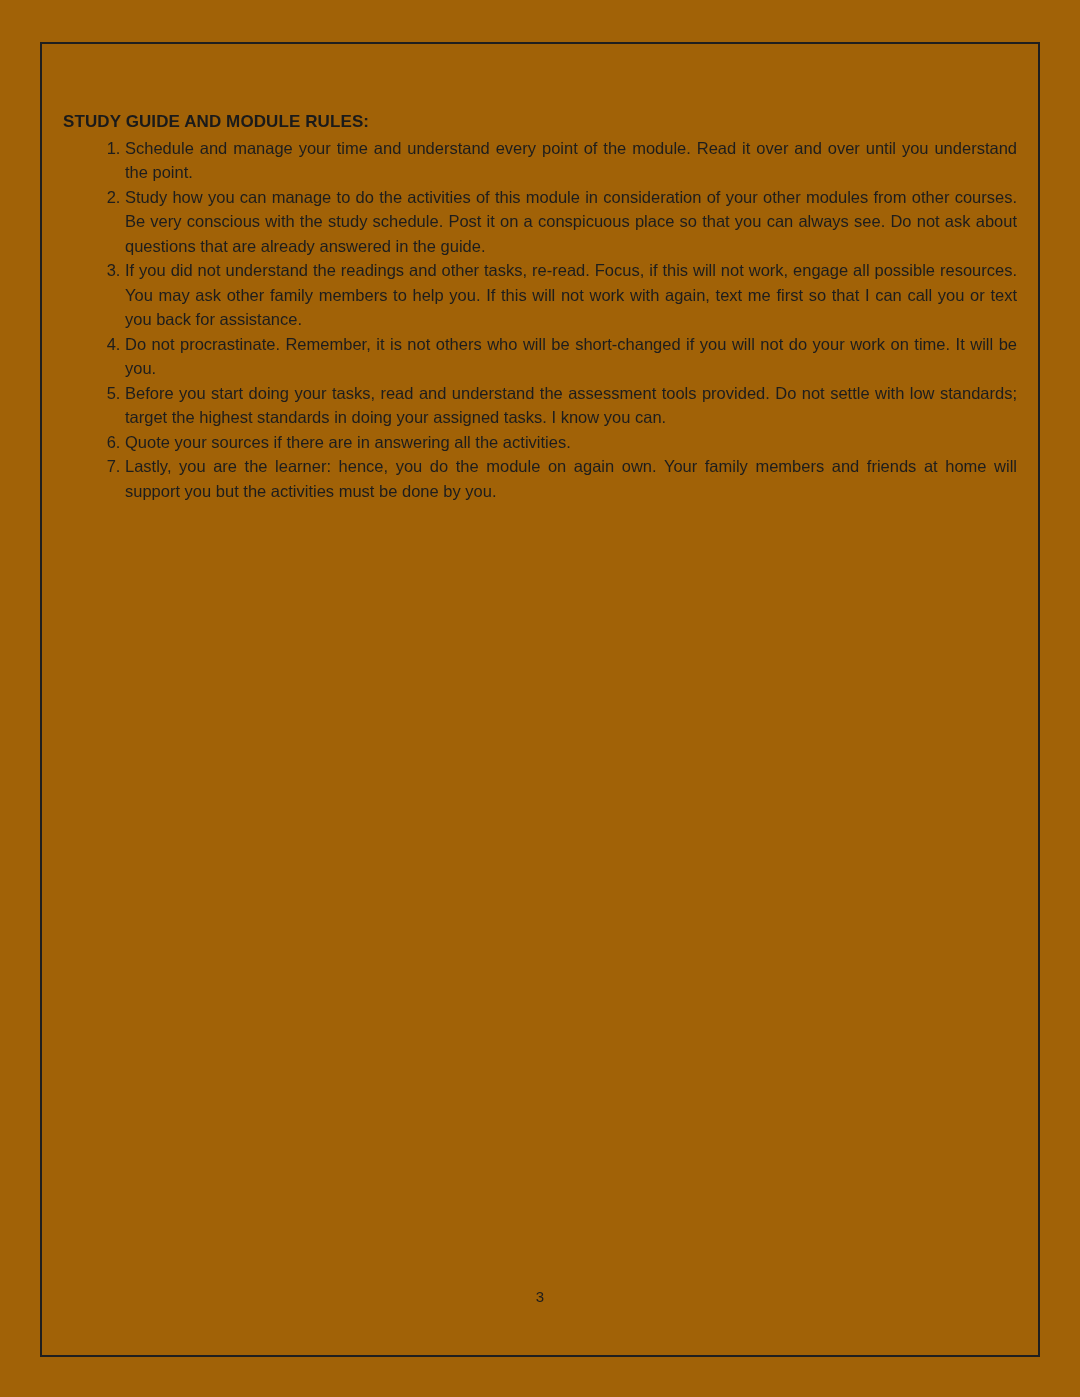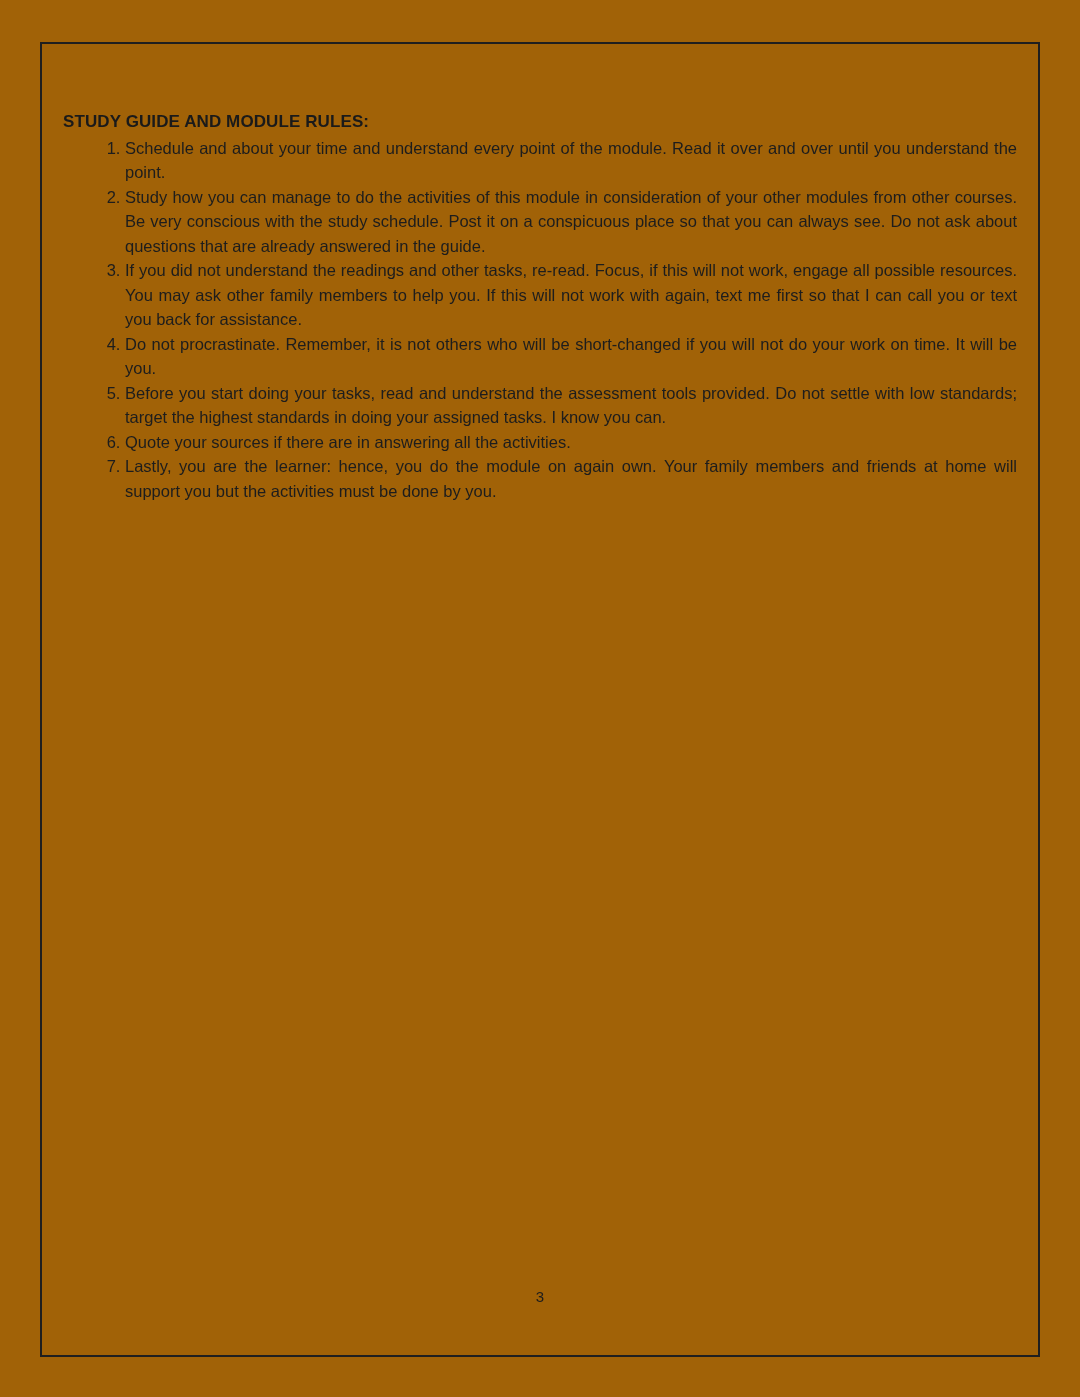--- a/index.html
+++ b/index.html
@@ -75,21 +75,21 @@
 </head>
 <body>
 
 <div class="page">
   <div class="border-frame"></div>
 
   <div class="content">
     <h1 class="section-heading">STUDY GUIDE AND MODULE RULES:</h1>
 
     <ol class="rules-list">
-      <li>Schedule and about your time and understand every point of the module. Read it over and over until you understand the point.</li>
+      <li>Schedule and manage your time and understand every point of the module. Read it over and over until you understand the point.</li>
       <li>Study how you can manage to do the activities of this module in consideration of your other modules from other courses. Be very conscious with the study schedule. Post it on a conspicuous place so that you can always see. Do not ask about questions that are already answered in the guide.</li>
       <li>If you did not understand the readings and other tasks, re-read. Focus, if this will not work, engage all possible resources. You may ask other family members to help you. If this will not work with again, text me first so that I can call you or text you back for assistance.</li>
       <li>Do not procrastinate. Remember, it is not others who will be short-changed if you will not do your work on time. It will be you.</li>
       <li>Before you start doing your tasks, read and understand the assessment tools provided. Do not settle with low standards; target the highest standards in doing your assigned tasks. I know you can.</li>
       <li>Quote your sources if there are in answering all the activities.</li>
       <li>Lastly, you are the learner: hence, you do the module on again own. Your family members and friends at home will support you but the activities must be done by you.</li>
     </ol>
   </div>
 
   <div class="page-number">3</div>

